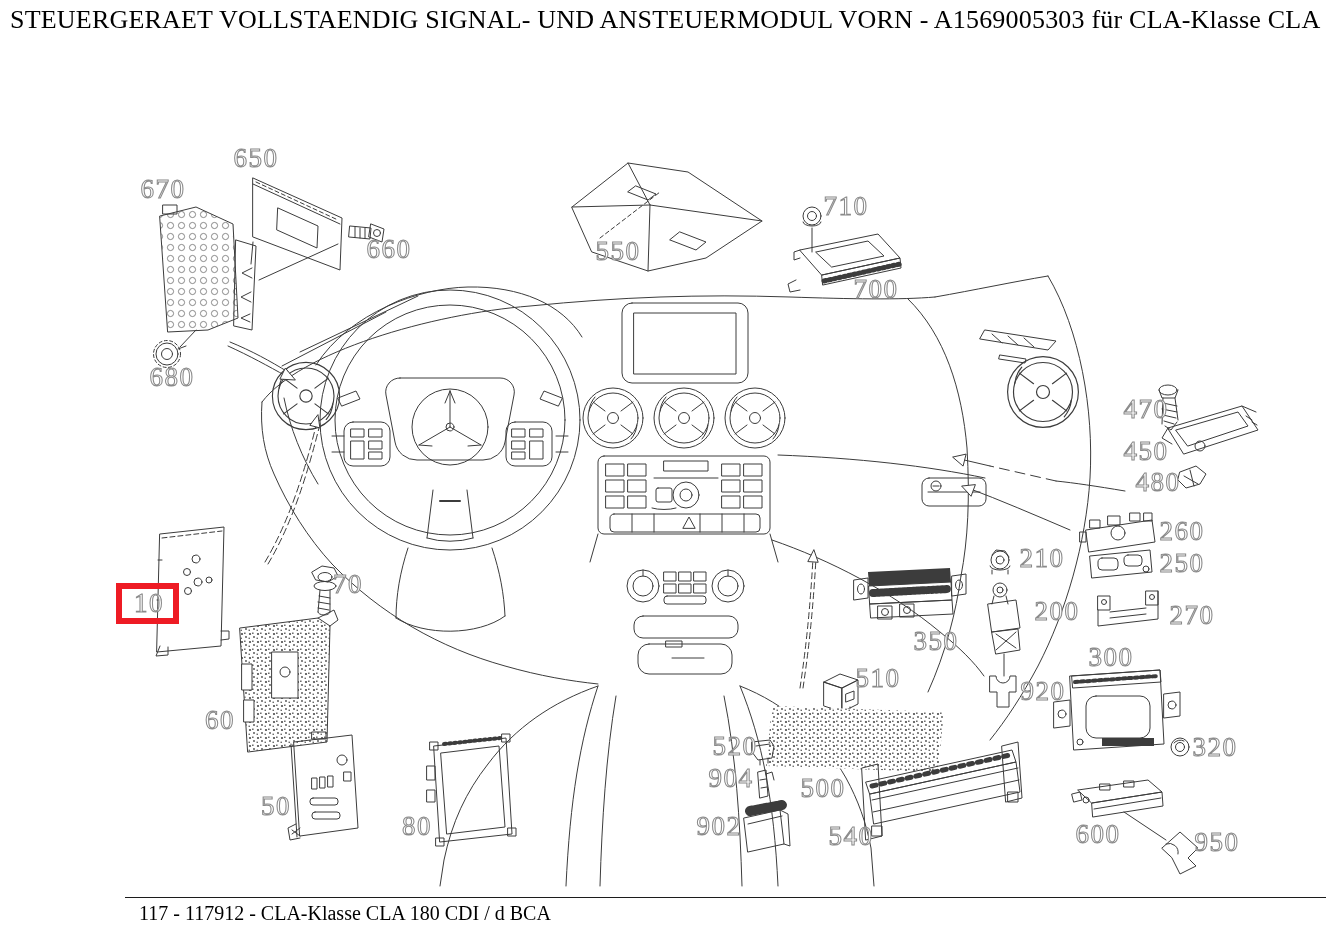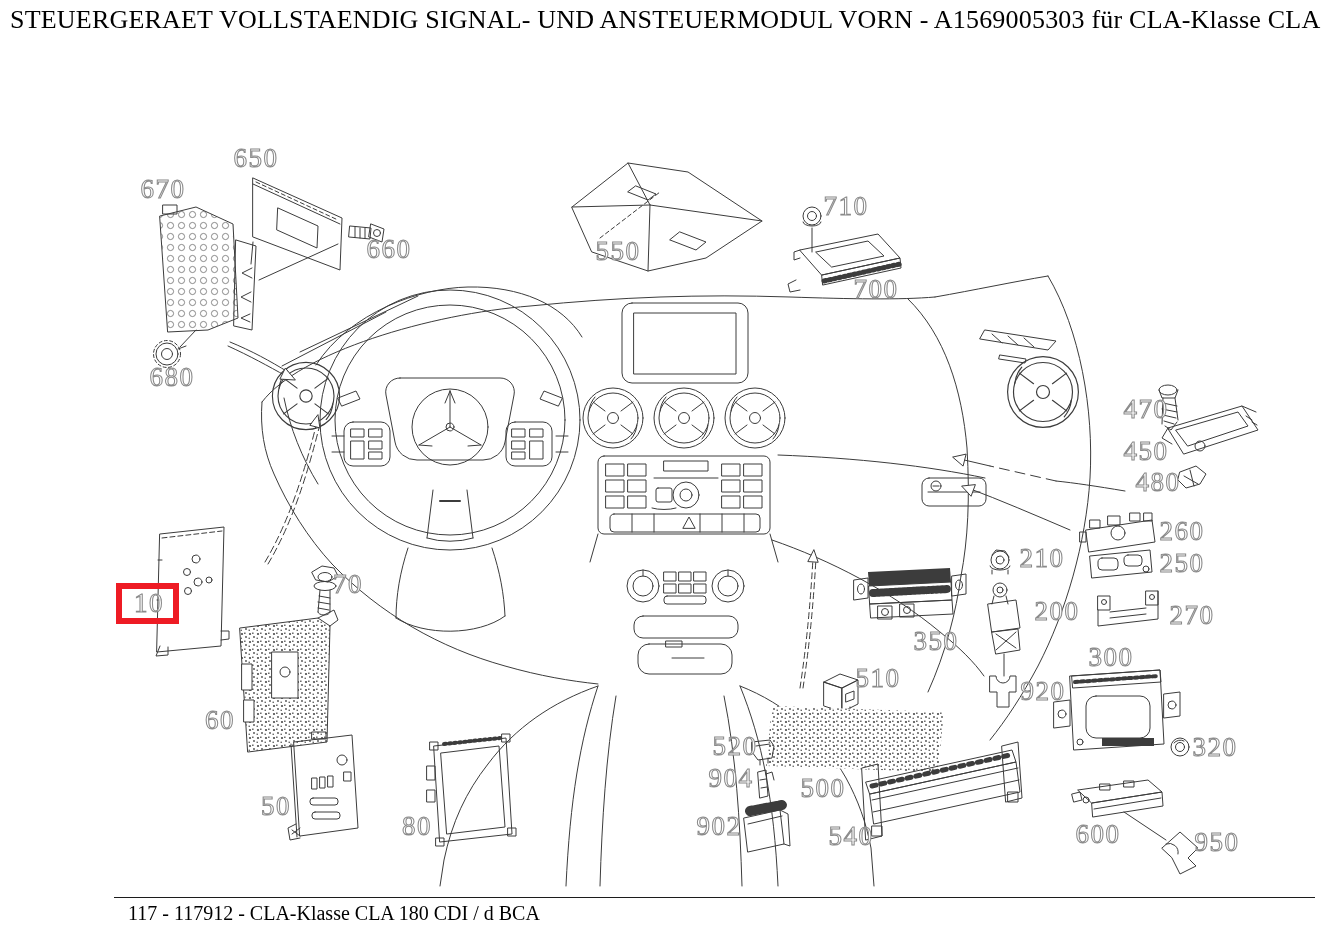--- a/index.html
+++ b/index.html
@@ -14,21 +14,21 @@
   svg.diagram{position:absolute;left:0;top:0;}
   .sk{stroke:var(--line,#3c3c3c);fill:none;stroke-width:1;
       stroke-linecap:round;stroke-linejoin:round;}
   .dk{fill:var(--line,#3c3c3c);stroke:none;}
   .wh{fill:#ffffff;}
   .part-label{
     font-family:"Liberation Serif",serif;font-size:27px;letter-spacing:1.5px;
     fill:#ffffff;fill-opacity:.9;stroke:var(--label,#8a8a8a);stroke-width:1.05px;
     text-anchor:middle;
   }
-  .footer{position:absolute;left:114px;top:897px;width:1201px;
+  .footer{position:absolute;left:125px;top:897px;width:1201px;
           border-top:1.5px solid #1c1c1c;}
   .footer-text{font-size:20px;color:#000;padding:4px 0 0 14px;white-space:nowrap;}
 </style>
 </head>
 <body>
 
 <div class="title">STEUERGERAET VOLLSTAENDIG SIGNAL- UND ANSTEUERMODUL VORN - A1569005303 für CLA-Klasse CLA 180</div>
 
 <svg class="diagram" width="1326" height="937" viewBox="0 0 1326 937">
   <defs>

